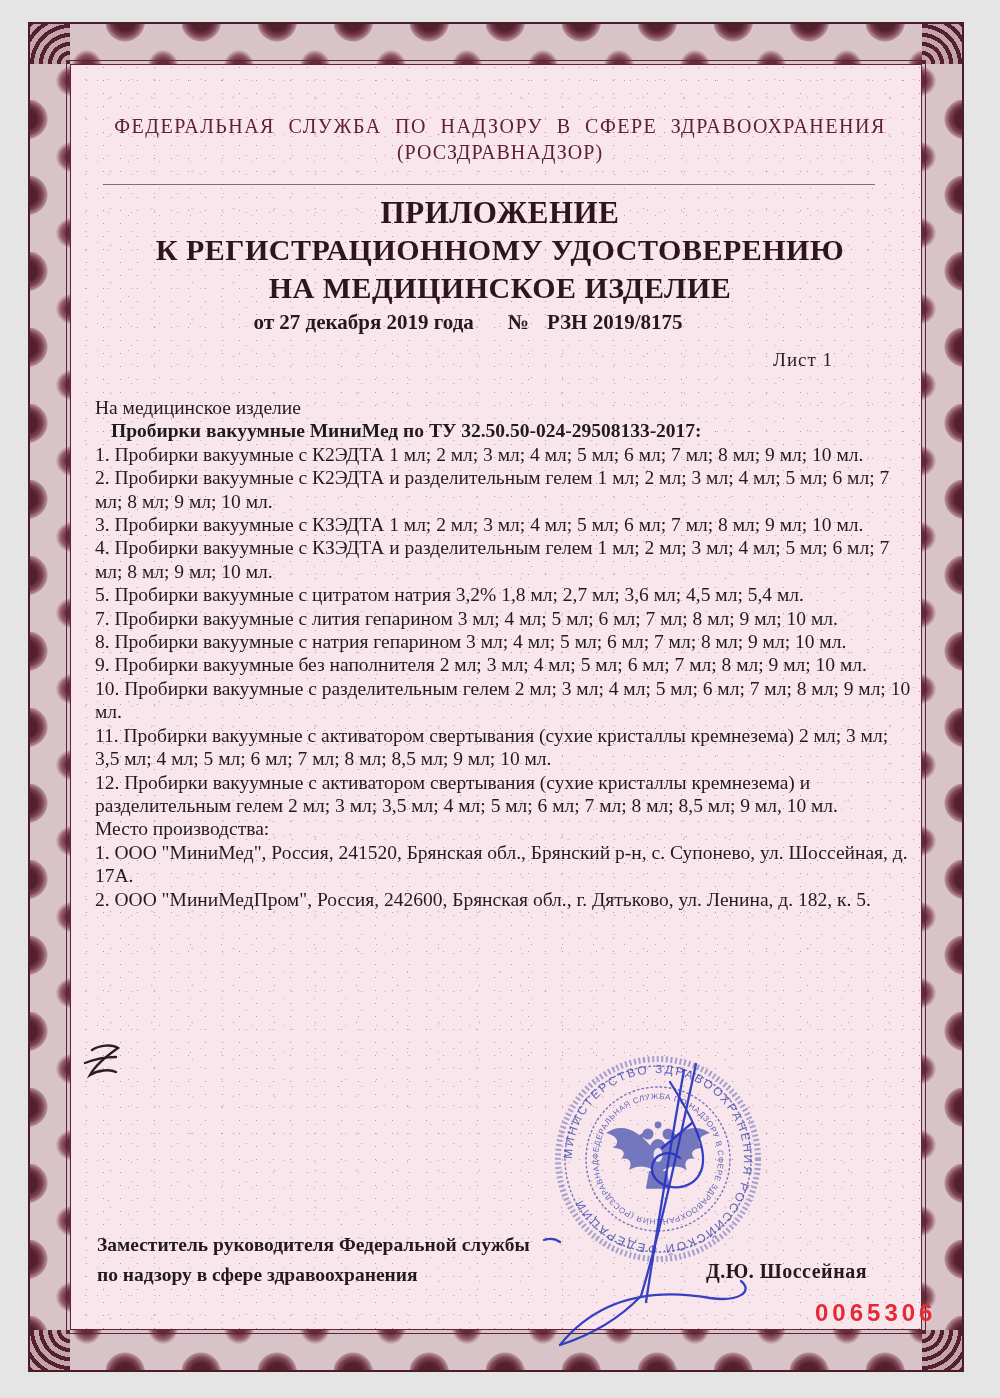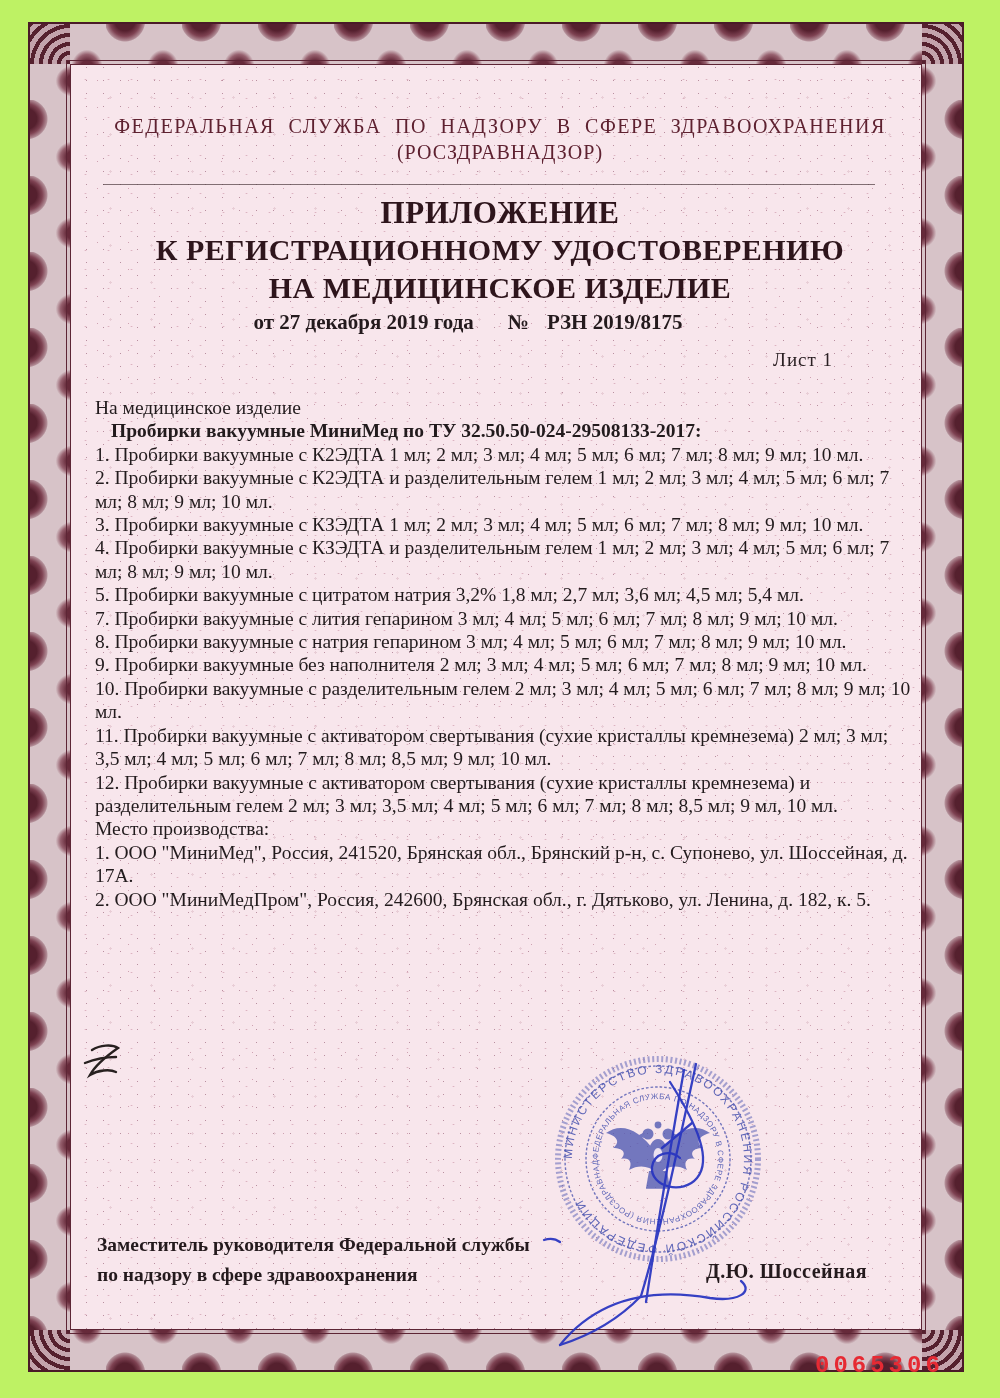--- a/index.html
+++ b/index.html
@@ -1,18 +1,18 @@
 <!DOCTYPE html>
 <html><head>
 <meta charset="utf-8">
 <style>
   html,body{margin:0;padding:0;background:#ffffff;}
   .page{
     position:relative;width:1000px;height:1398px;overflow:hidden;
-    background:#bef264;
+    background:#e5e5e5;
     font-family:"Liberation Serif","DejaVu Serif",serif;
   }
   
   .cert{
     position:absolute;left:28px;top:22px;width:936px;height:1350px;
     background:#d7c3c8;border:2px solid #4a1b28;box-sizing:border-box;
   }
   .band{position:absolute;background-color:#d7c3c8;}
   .band-top,.band-bottom{left:0;right:0;height:40px;}
   .band-top{top:0;
@@ -72,22 +72,22 @@
   .dateline .gap2{display:inline-block;width:18px;}
   .sheet{position:absolute;left:773px;top:349px;font-size:19px;color:#2a2023;letter-spacing:1px;}
   .bodytext{position:absolute;left:95px;top:396px;width:816px;
             font-size:19.5px;line-height:23.4px;color:#221b1d;}
   .bodytext p{margin:0;}
   .bodytext p.bold{font-weight:bold;margin-left:16px;}
   .footer-left{position:absolute;left:97px;top:1230px;font-weight:bold;
                font-size:19.5px;line-height:30px;color:#241a1d;}
   .footer-name{position:absolute;left:706px;top:1260px;font-weight:bold;
                font-size:20px;color:#241a1d;letter-spacing:0.5px;}
-  .serial{position:absolute;left:815px;top:1352px;
-          font-family:Liberation Mono, monospace;font-weight:bold;
+  .serial{position:absolute;left:815px;top:1299px;
+          font-family:Liberation Sans, sans-serif;font-weight:bold;
           font-size:24px;letter-spacing:4px;color:#e62a33;}
   .stamp-wrap{position:absolute;left:552px;top:1053px;width:212px;height:212px;}
   .sig-wrap{position:absolute;left:500px;top:1028px;width:400px;height:340px;}
   .zmark-wrap{position:absolute;left:82px;top:1042px;width:44px;height:46px;}
 </style>
 </head>
 <body>
 
 <div class="page">
 

